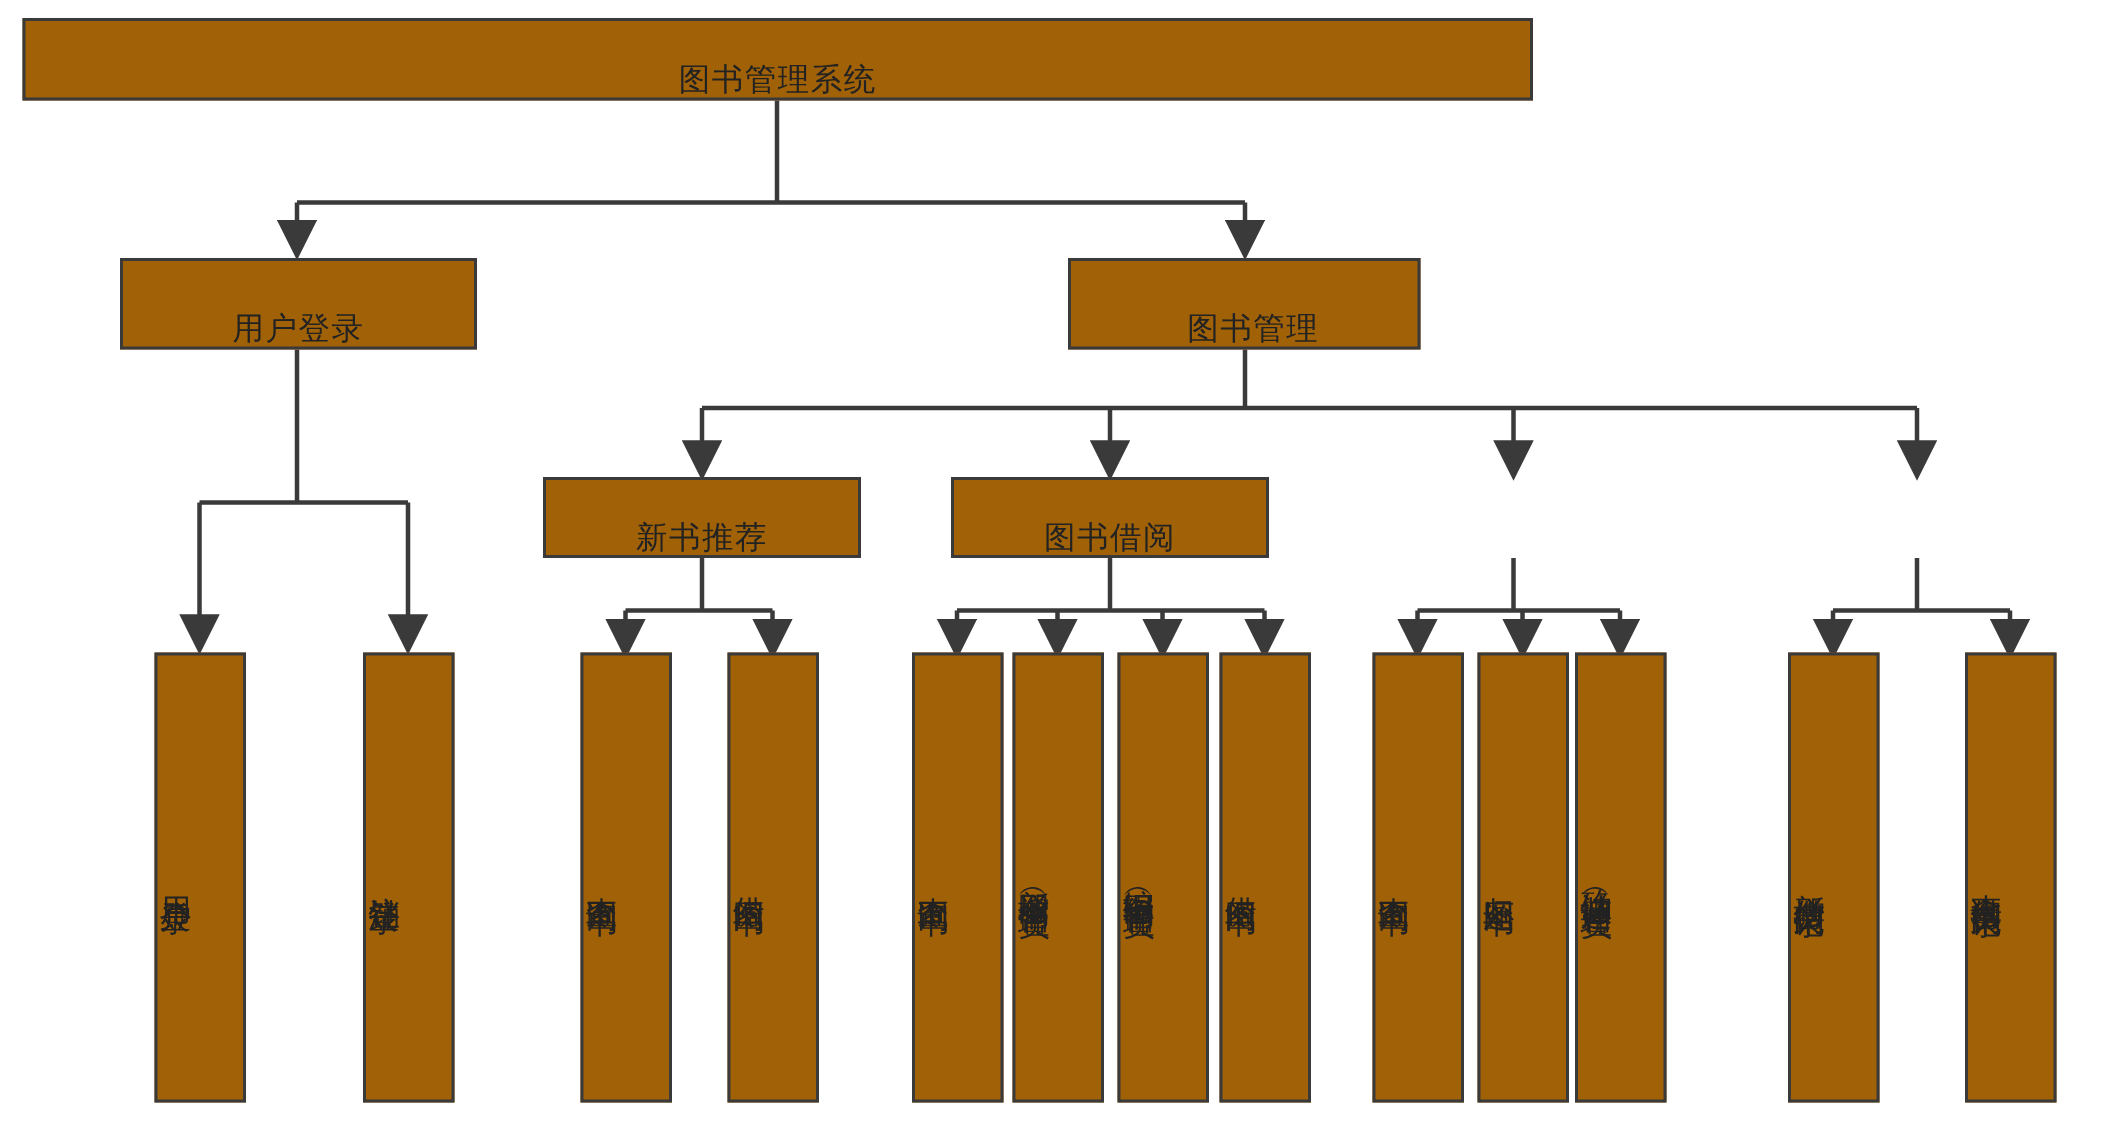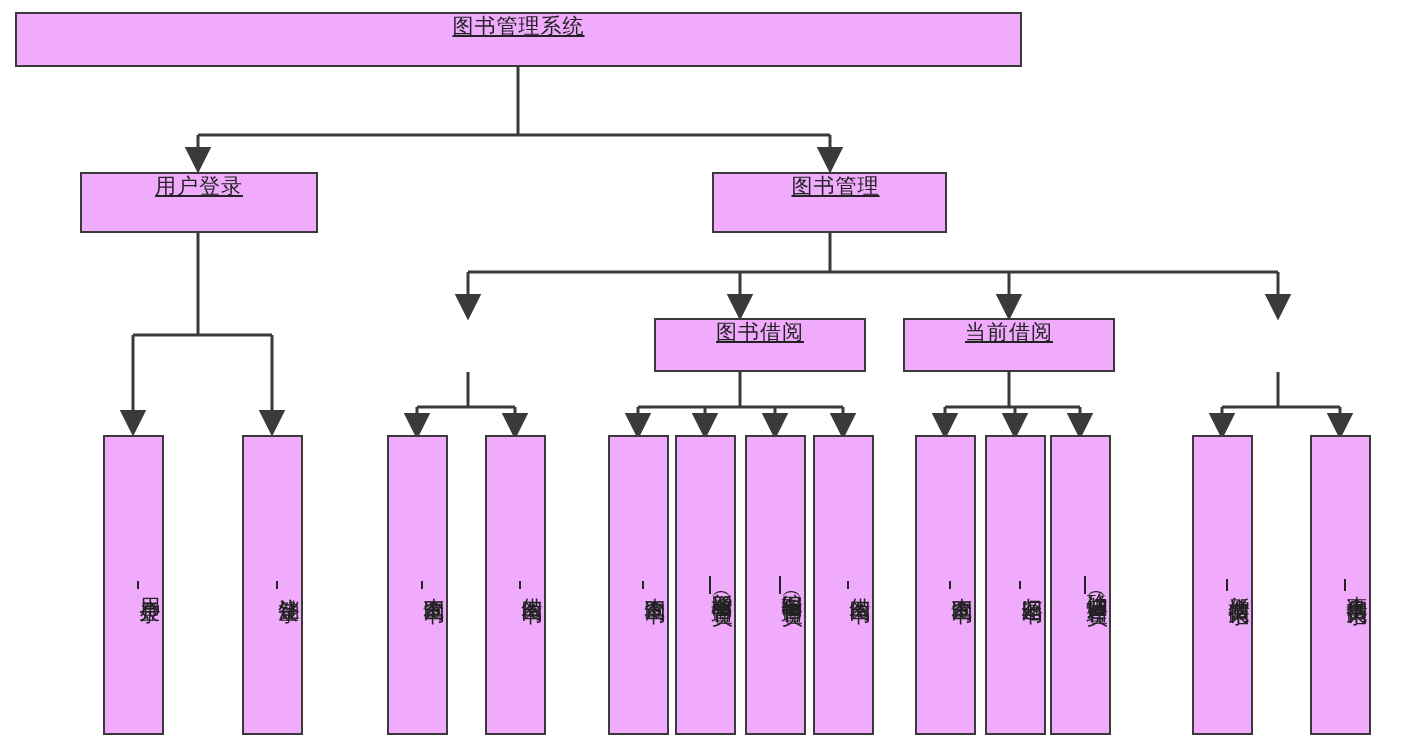--- a/index.html
+++ b/index.html
@@ -22,27 +22,26 @@
     left: 0;
     top: 0;
     width: 1405px;
     height: 747px;
     pointer-events: none;
   }
   .node {
     position: absolute;
     box-sizing: border-box;
     border: 2.5px solid #3a3a3a;
-    background: #f0abfc;
+    background: #a16207;
     display: flex;
-    align-items: flex-start;
+    align-items: flex-end;
     justify-content: center;
     color: #222222;
     line-height: 1.15;
-    text-decoration: underline;
   }
   .node.horiz {
     font-size: 21px;
     letter-spacing: 1px;
   }
   .node.vert {
     font-size: 21px;
     writing-mode: vertical-rl;
     text-orientation: upright;
     letter-spacing: 2px;
@@ -124,25 +123,25 @@
     <span>图书管理系统</span>
   </div>
 
   <div class="node horiz" style="left:80px; top:172px; width:238px; height:61px;">
     <span>用户登录</span>
   </div>
   <div class="node horiz" style="left:712px; top:172px; width:235px; height:61px;padding-left:12px;">
     <span>图书管理</span>
   </div>
 
-  <div class="node horiz" style="left:634px; top:318px; width:212px; height:54px;margin-left:20px;">
+  <div class="node horiz" style="left:362px; top:318px; width:212px; height:54px;">
+    <span>新书推荐</span>
+  </div>
+  <div class="node horiz" style="left:634px; top:318px; width:212px; height:54px;">
     <span>图书借阅</span>
-  </div>
-  <div class="node horiz" style="left:903px; top:318px; width:212px; height:54px;">
-    <span>当前借阅</span>
   </div>
 
   <div class="node vert" style="left:103px; top:435px; width:61px; height:300px;">
     <span class="vtext">用户登录</span>
   </div>
   <div class="node vert" style="left:242px; top:435px; width:61px; height:300px;">
     <span class="vtext">注销登录</span>
   </div>
 
   <div class="node vert" style="left:387px; top:435px; width:61px; height:300px;">

